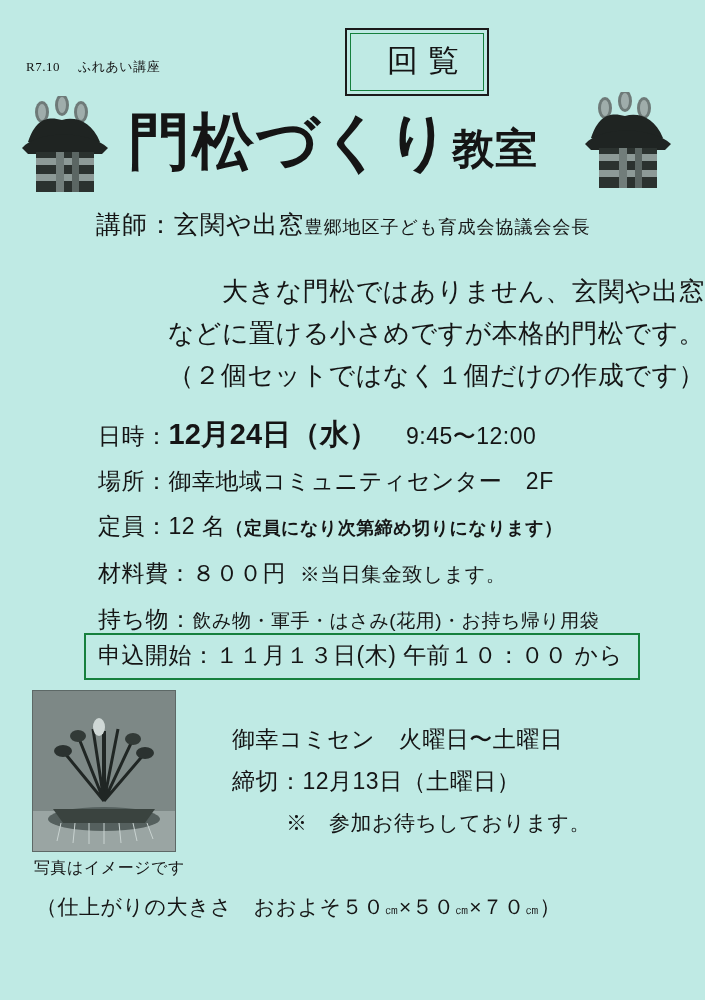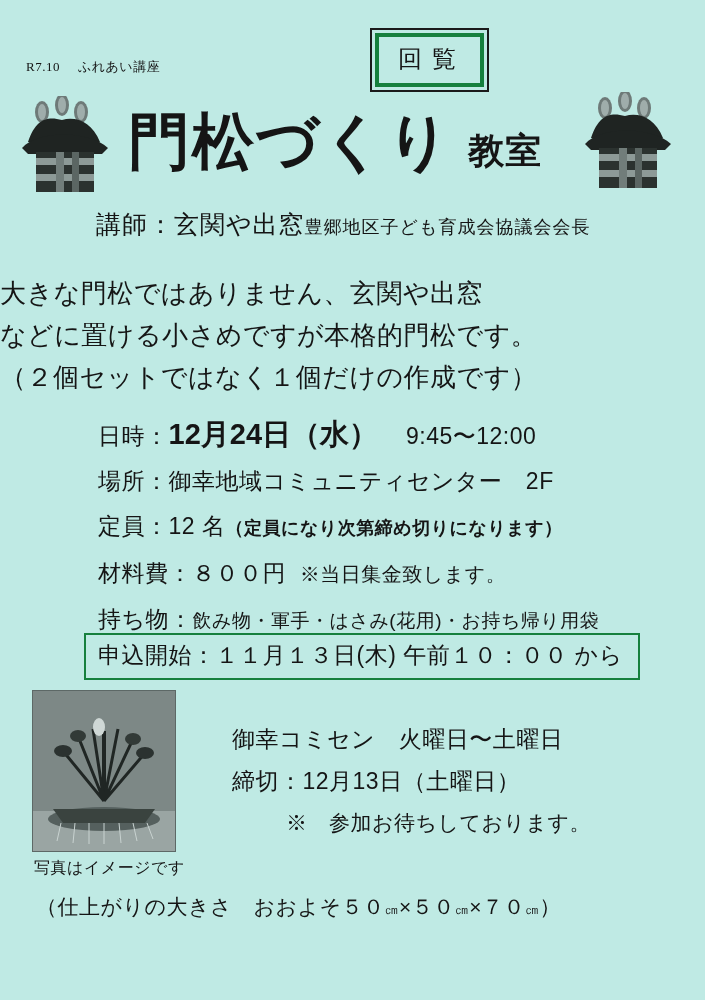--- a/index.html
+++ b/index.html
@@ -37,23 +37,23 @@
   }
 
   .kairan {
     position: absolute;
     right: 110px;
     top: 28px;
     border: 2px solid #1a1a1a;
     padding: 3px;
   }
   .kairan-inner {
-    border: 4px solid #15803d;
-    padding: 6px 14px 8px 9px;
-    font-size: 24px;
+    border: 1px solid #15803d;
+    padding: 6px 14px 8px 26px;
+    font-size: 31px;
     letter-spacing: 10px;
     text-indent: 10px;
     font-weight: 500;
   }
 
   
   .title-row {
     position: absolute;
     top: 92px;
     left: 0;
@@ -72,23 +72,22 @@
     position: absolute;
     left: 128px;
     top: 8px;
     font-size: 62px;
     font-weight: bold;
     letter-spacing: 2px;
     font-family: "DejaVu Sans", sans-serif;
     white-space: nowrap;
   }
   .main-title .suffix {
-    font-size: 36px;
+    font-size: 42px;
     letter-spacing: 1px;
-    margin-left: 16px;
   }
 
   
   .instructor {
     position: absolute;
     top: 208px;
     left: 96px;
     font-size: 25px;
     letter-spacing: 1px;
     white-space: nowrap;
@@ -96,24 +95,25 @@
   .instructor .org {
     font-size: 18px;
   }
 
   
   .desc {
     position: absolute;
     top: 272px;
     left: 0;
     width: 705px;
-    text-align: left;
+    text-align: right;
     font-size: 26px;
     line-height: 42px;
     letter-spacing: 0.5px;
+    font-family: Liberation Mono, monospace;
   }
 
   
   .details {
     position: absolute;
     top: 415px;
     left: 98px;
     width: 560px;
     font-size: 23px;
     line-height: 39px;

